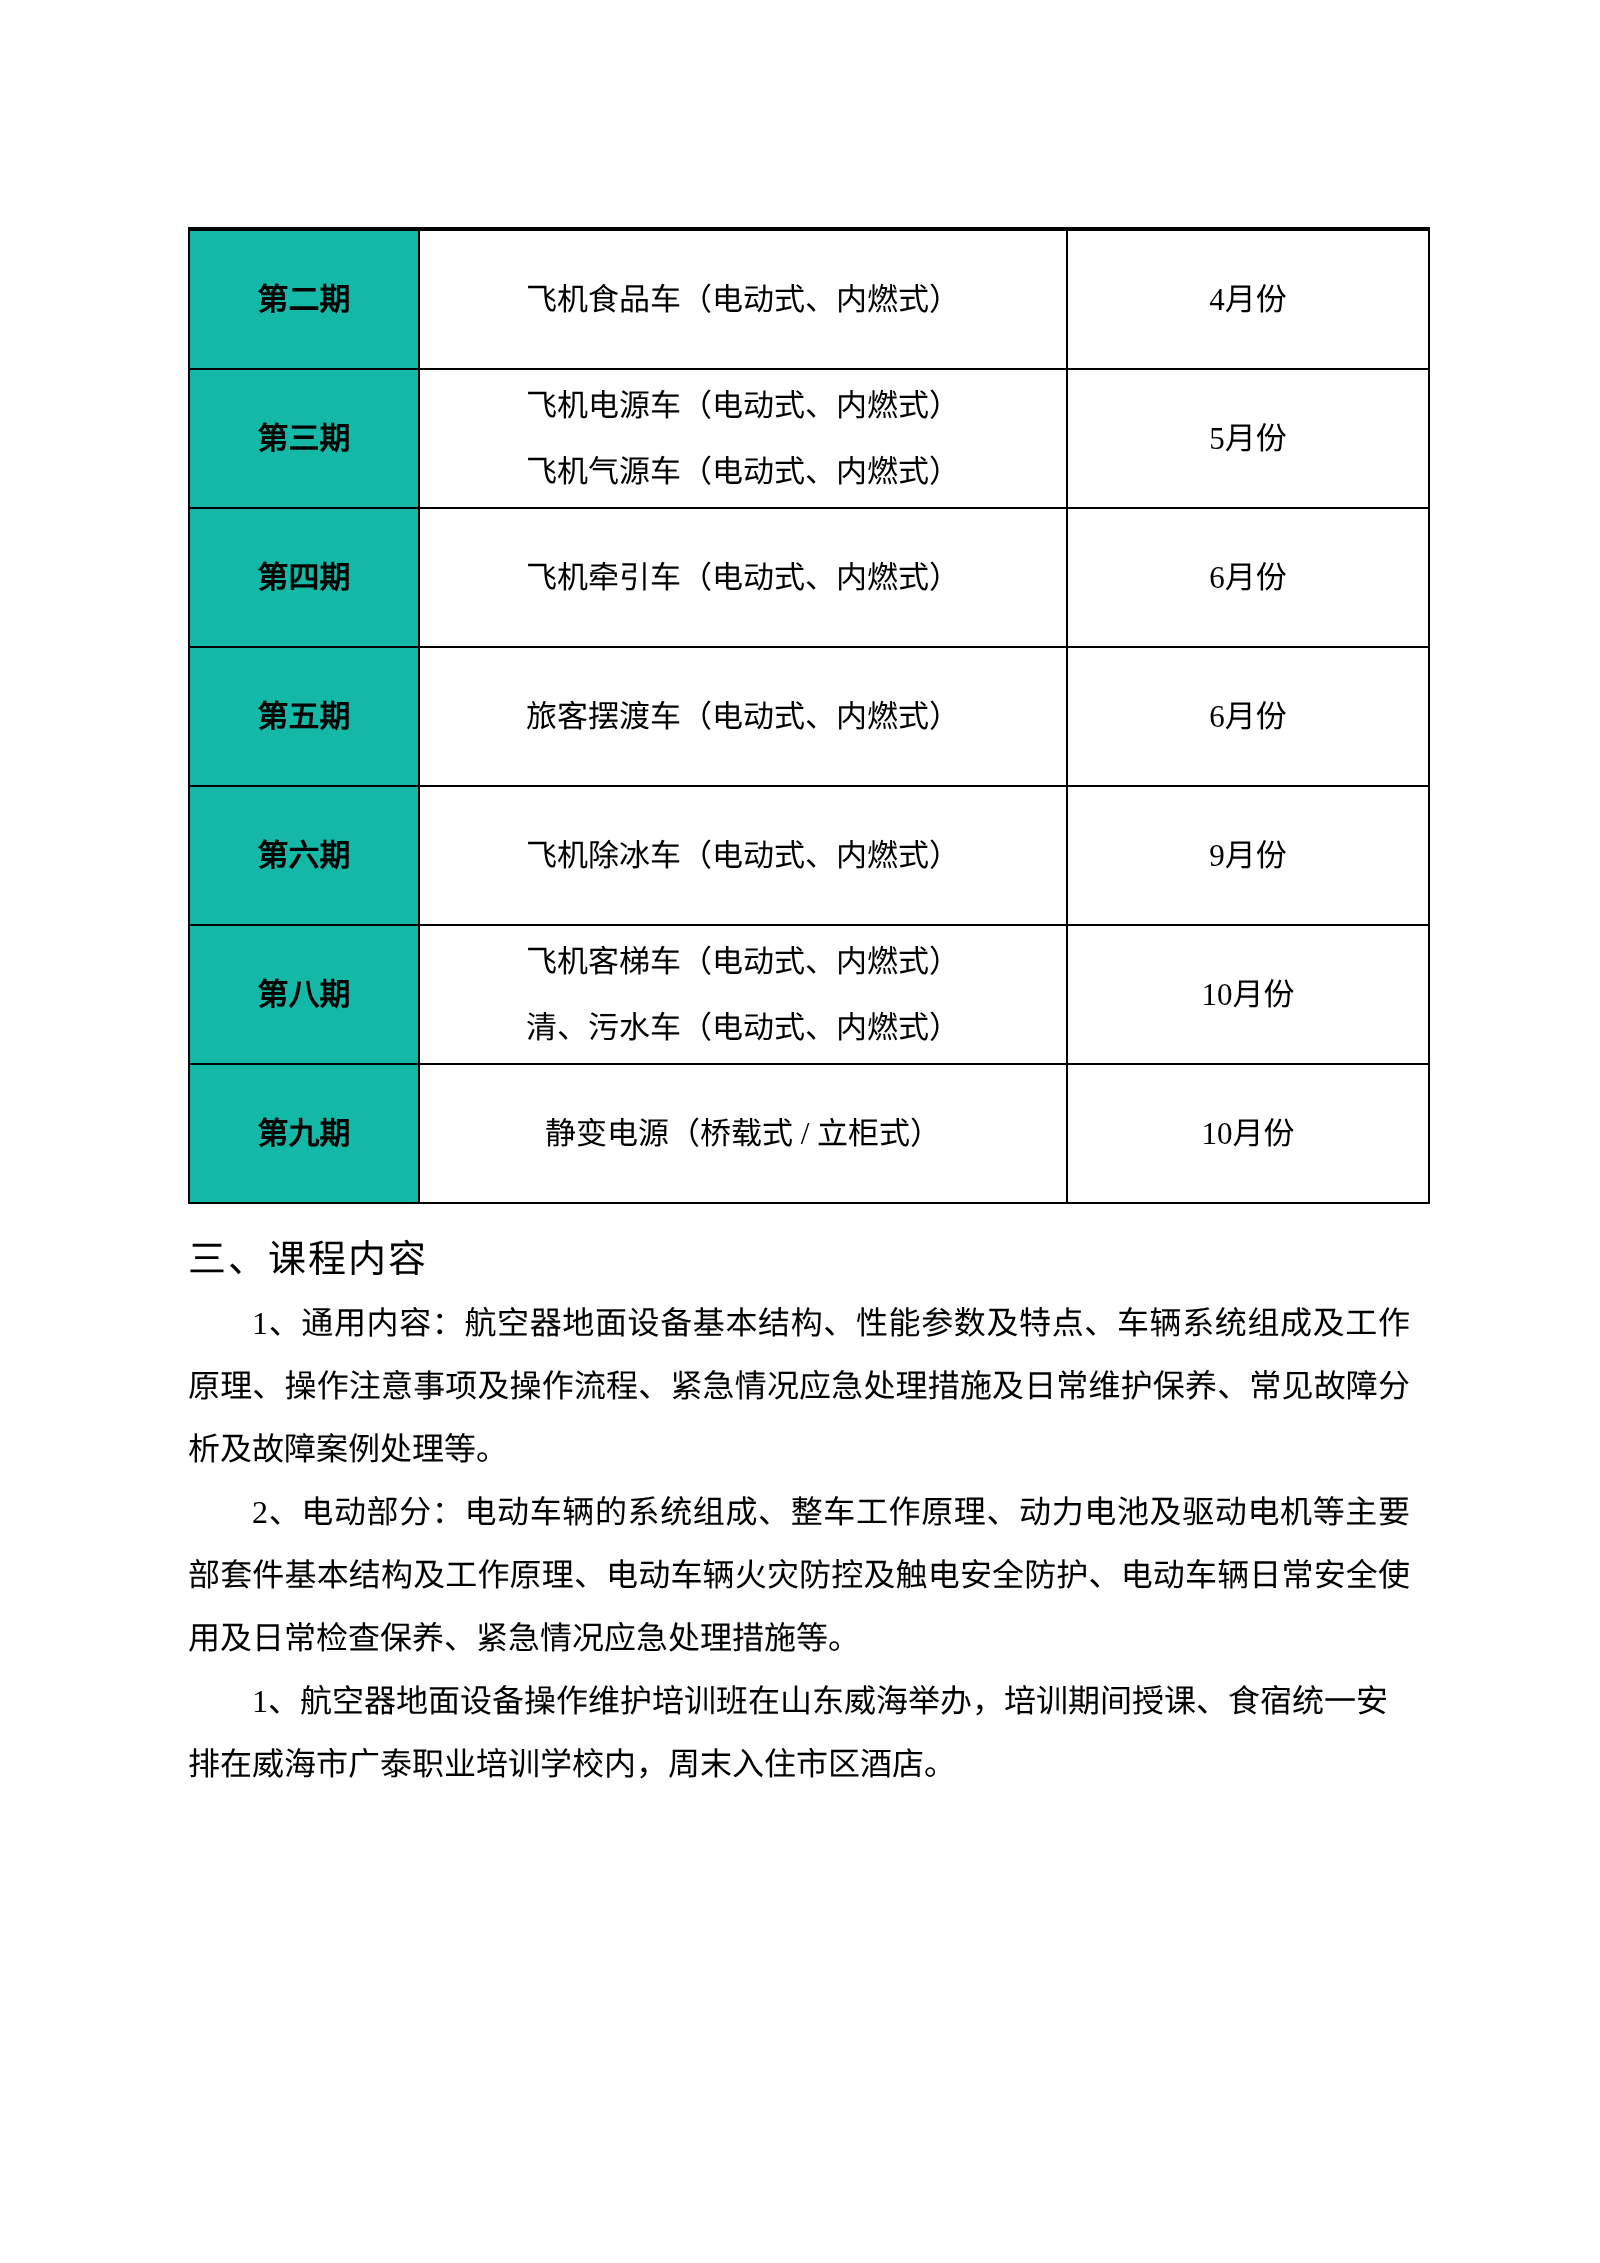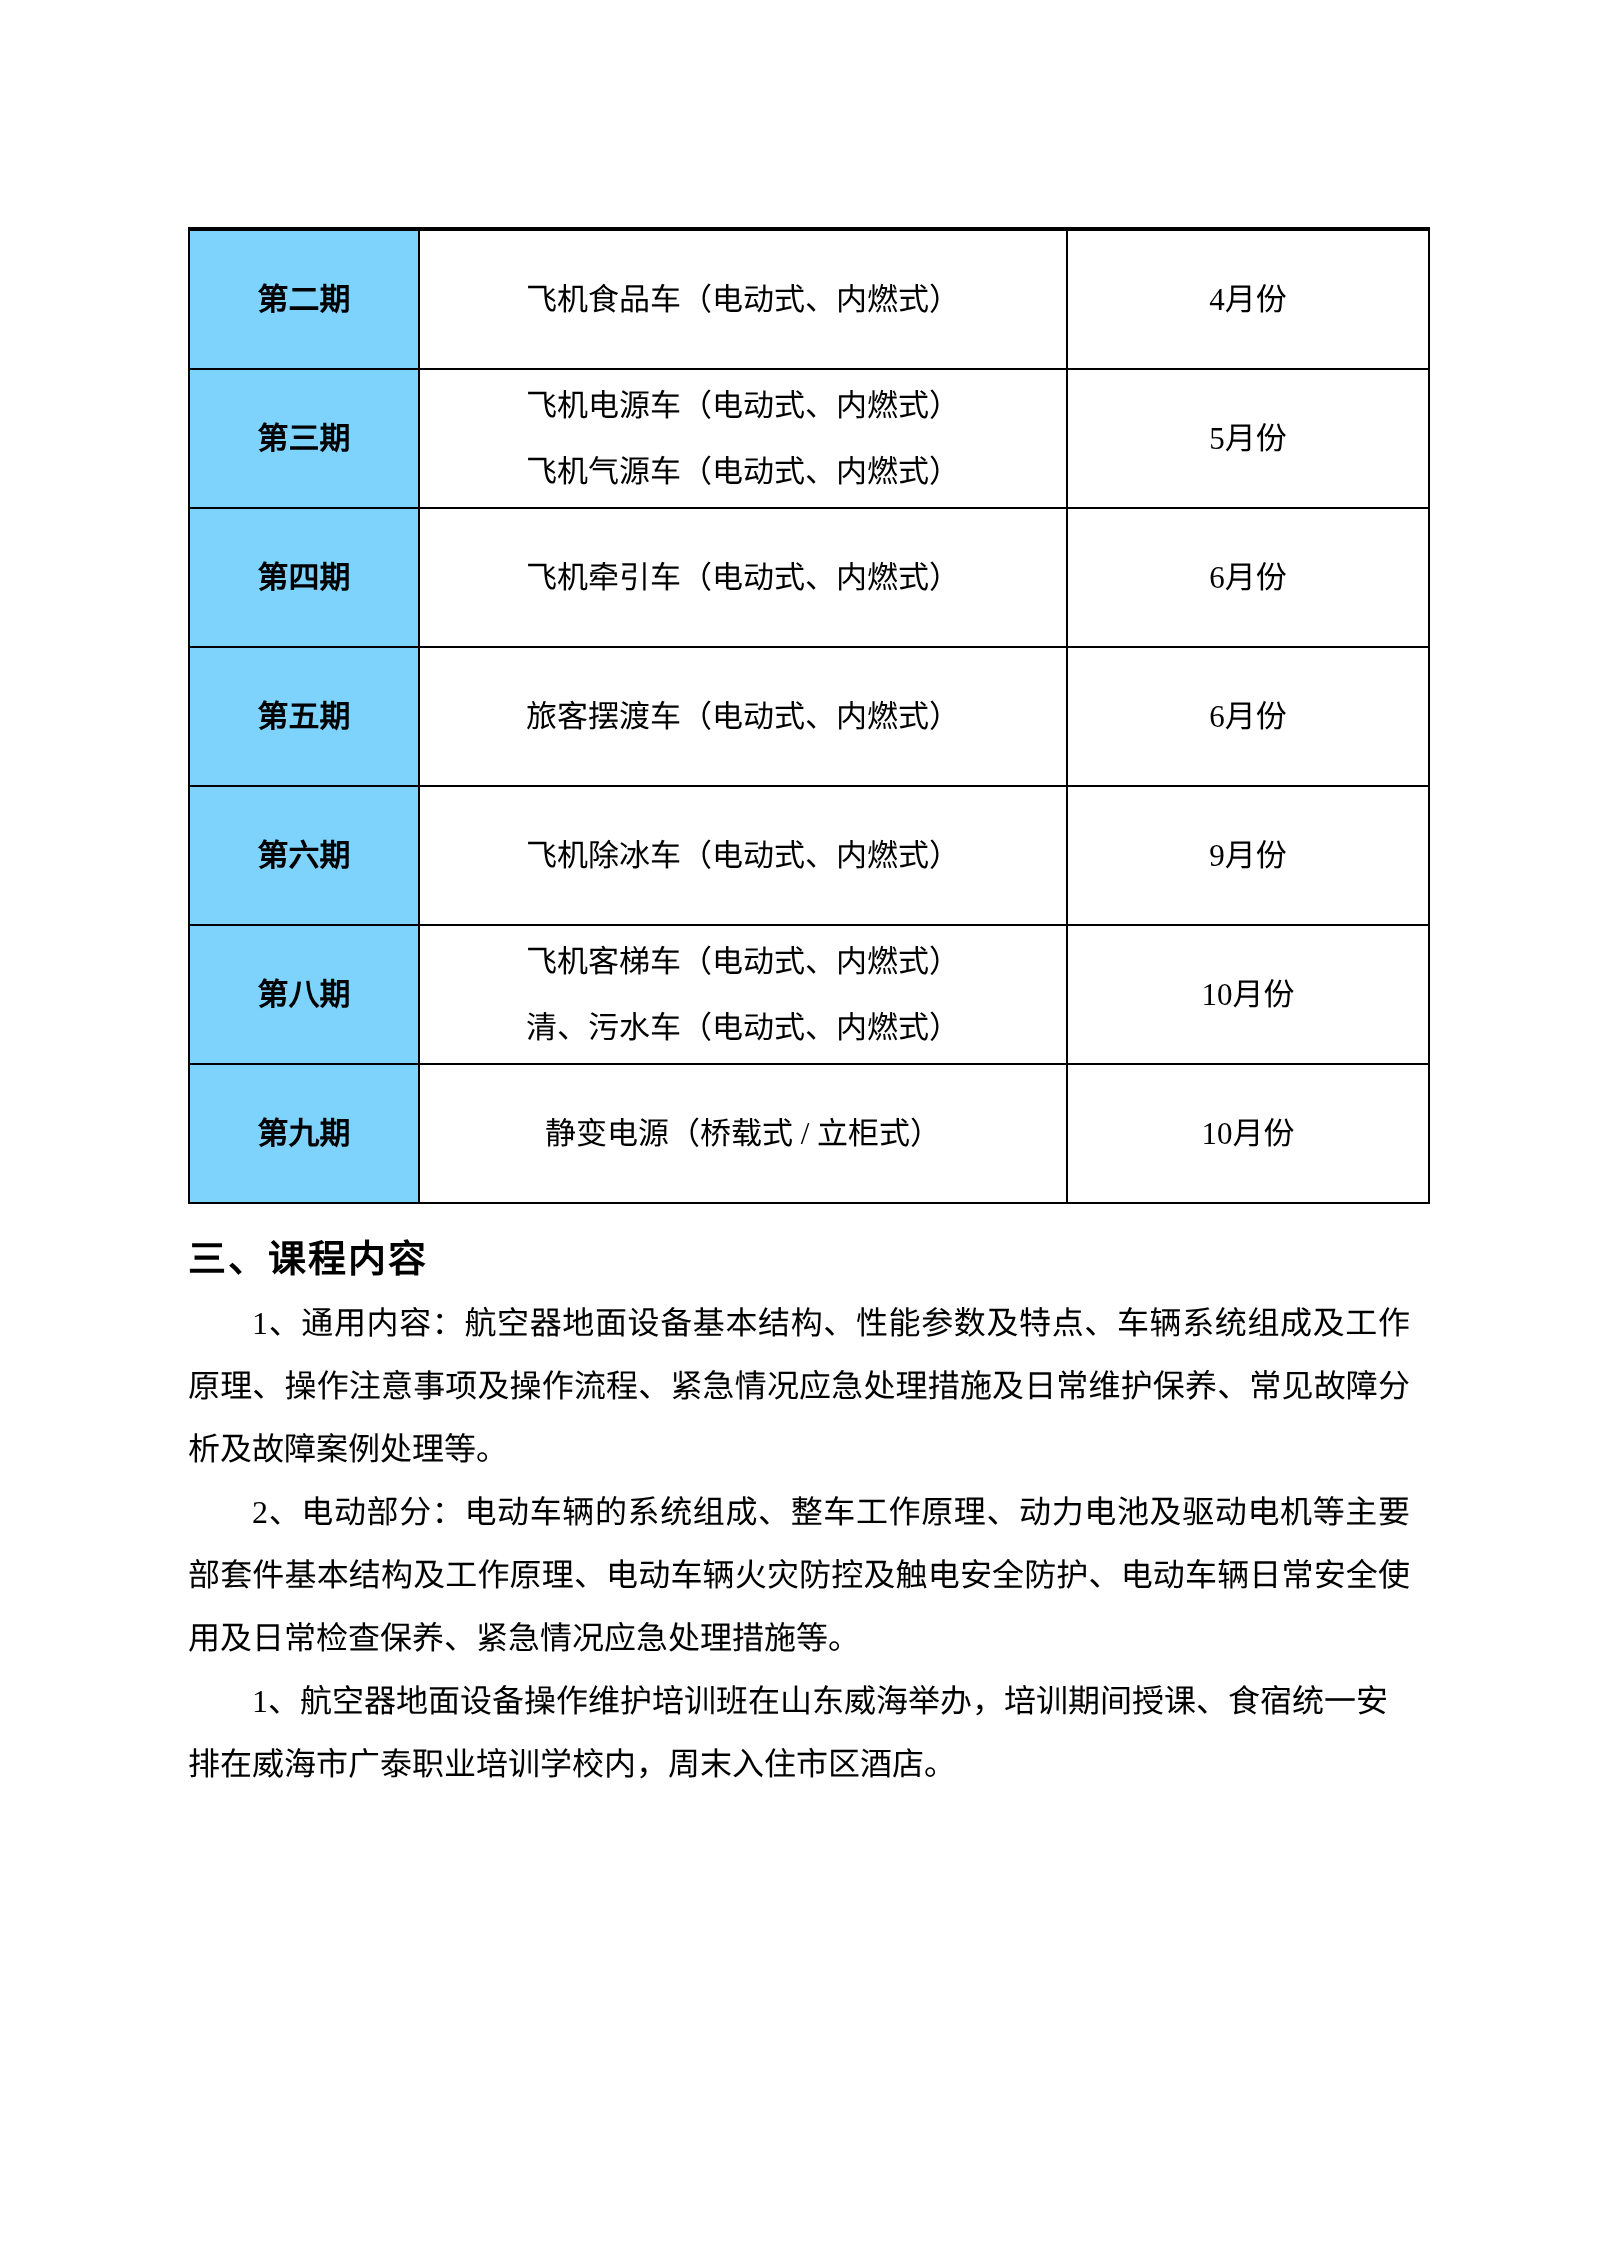--- a/index.html
+++ b/index.html
@@ -28,27 +28,27 @@
   table.schedule { border-top-width: 4px; }
   td {
     text-align: center;
     vertical-align: middle;
     height: 137px;
     font-size: 31px;
     line-height: 1.4;
     padding: 0;
   }
   td.period {
-    background: #7dd3fc;
+    background: #14b8a6;
     font-weight: bold;
   }
   td.equipment div { line-height: 66px; }
   h2.sec-heading {
     font-size: 38px;
-    font-weight: bold;
+    font-weight: normal;
     line-height: 48px;
     margin: 31px 0 9px 0;
     letter-spacing: 2px;
   }
   h2.sec-heading-2 { margin: 9px 0 20px 0; }
   p.body-para {
     width: 1222px;
     font-size: 32px;
     line-height: 63px;
     margin: 0;

